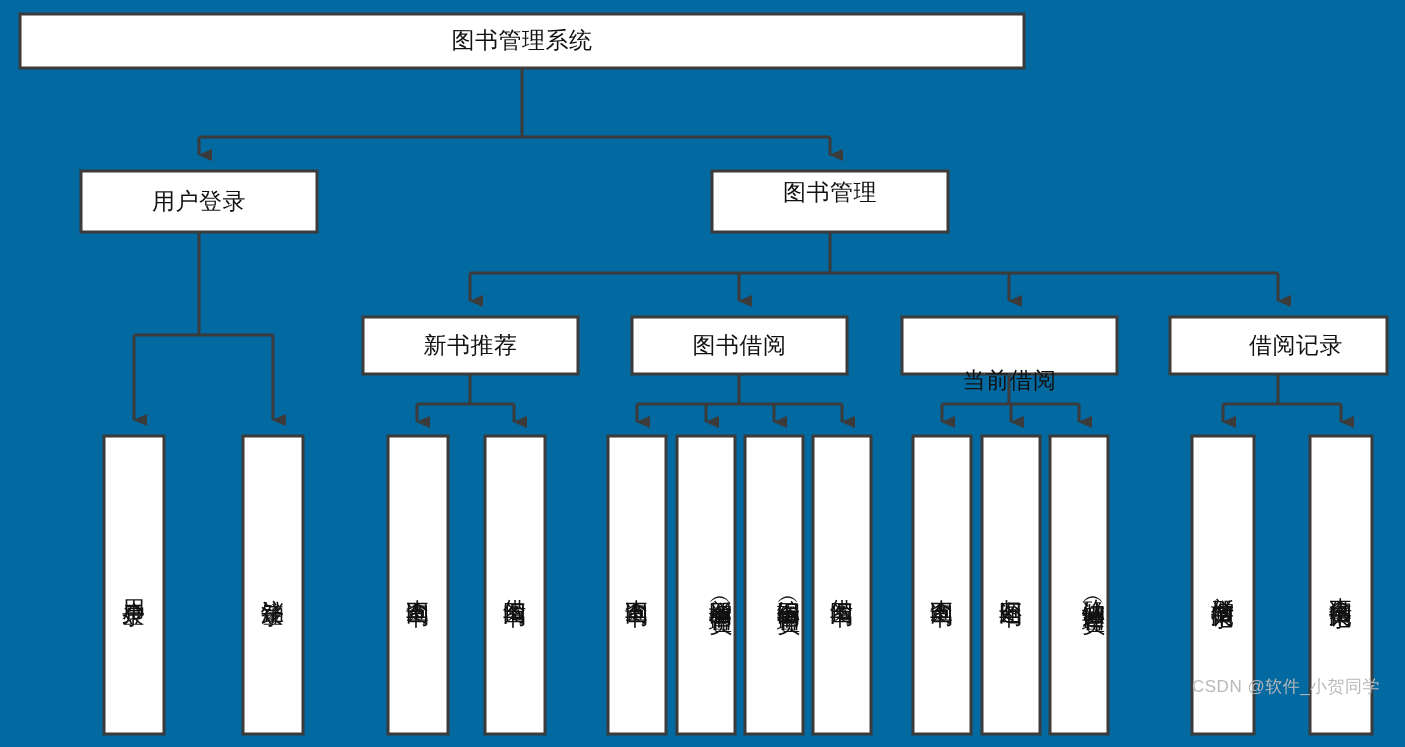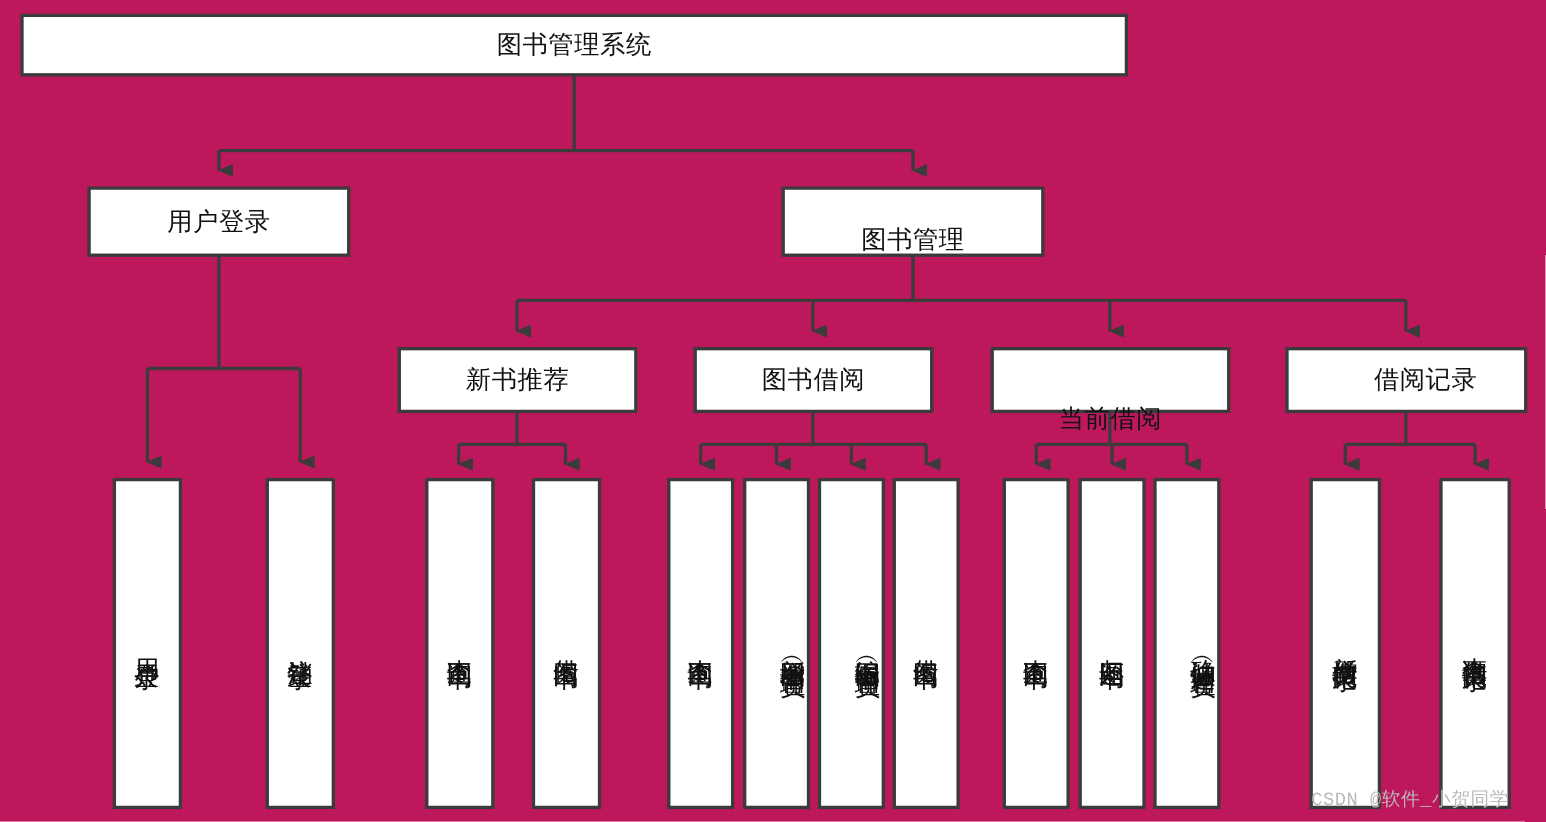--- a/index.html
+++ b/index.html
@@ -7,21 +7,21 @@
     padding: 0;
     background: #ffffff;
   }
   body {
     font-family: "Liberation Sans", "DejaVu Sans", sans-serif;
   }
   #diagram-root {
     position: relative;
     width: 1405px;
     height: 747px;
-    background: #be185d;
+    background: #0369a1;
     overflow: hidden;
   }
   svg.diagram-svg {
     position: absolute;
     left: 0;
     top: 0;
     width: 1405px;
     height: 747px;
   }
   .node-box {
@@ -168,21 +168,21 @@
       <path class="connector" d="M 1278 374 L 1278 404"></path>
       <path class="connector" d="M 1223 404 L 1341 404"></path>
       <path class="connector" d="M 1223 404 L 1223 422" marker-end="url(#arrow)"></path>
       <path class="connector" d="M 1341 404 L 1341 422" marker-end="url(#arrow)"></path>
     </g>
   </svg>
 
   <div class="node-label horizontal" style="left:20px; top:14px; width:1004px; height:54px;">图书管理系统</div>
 
   <div class="node-label horizontal" style="left:81px; top:171px; width:236px; height:61px;">用户登录</div>
-  <div class="node-label horizontal" style="left:712px; top:187px; width:236px; height:61px;">图书管理</div>
+  <div class="node-label horizontal" style="left:712px; top:162px; width:236px; height:61px;">图书管理</div>
 
   <div class="node-label horizontal" style="left:632px; top:317px; width:215px; height:57px;">图书借阅</div>
   <div class="node-label horizontal" style="left:363px; top:317px; width:215px; height:57px;">新书推荐</div>
   <div class="node-label horizontal" style="left:902px; top:317px; width:215px; height:57px;margin-top:35px;">当前借阅</div>
   <div class="node-label horizontal" style="left:1170px; top:317px; width:252px; height:57px;">借阅记录</div>
 
   <div class="node-label vertical mid" style="left:104px; top:436px; width:60px; height:298px;">用户登录</div>
   <div class="node-label vertical mid" style="left:243px; top:436px; width:60px; height:298px;">注销登录</div>
 
   <div class="node-label vertical mid" style="left:388px; top:436px; width:60px; height:298px;">查询图书</div>
@@ -193,15 +193,15 @@
   <div class="node-label vertical" style="left:745px; top:436px; width:58px; height:298px;">编辑图书（管理员）</div>
   <div class="node-label vertical mid" style="left:813px; top:436px; width:58px; height:298px;">借阅图书</div>
 
   <div class="node-label vertical mid" style="left:913px; top:436px; width:58px; height:298px;">查询图书</div>
   <div class="node-label vertical mid" style="left:982px; top:436px; width:58px; height:298px;">归还图书</div>
   <div class="node-label vertical" style="left:1050px; top:436px; width:58px; height:298px;">确认归还（管理员）</div>
 
   <div class="node-label vertical mid" style="left:1192px; top:436px; width:62px; height:298px;">新增借阅记录</div>
   <div class="node-label vertical mid" style="left:1310px; top:436px; width:62px; height:298px;">查询借阅记录</div>
 
-  <div class="watermark" style="left:1192px; top:715px;font-family:Liberation Mono, monospace;">CSDN @软件_小贺同学</div>
+  <div class="watermark" style="left:1192px; top:675px;">CSDN @软件_小贺同学</div>
 
 </div>
 
 </body></html>

